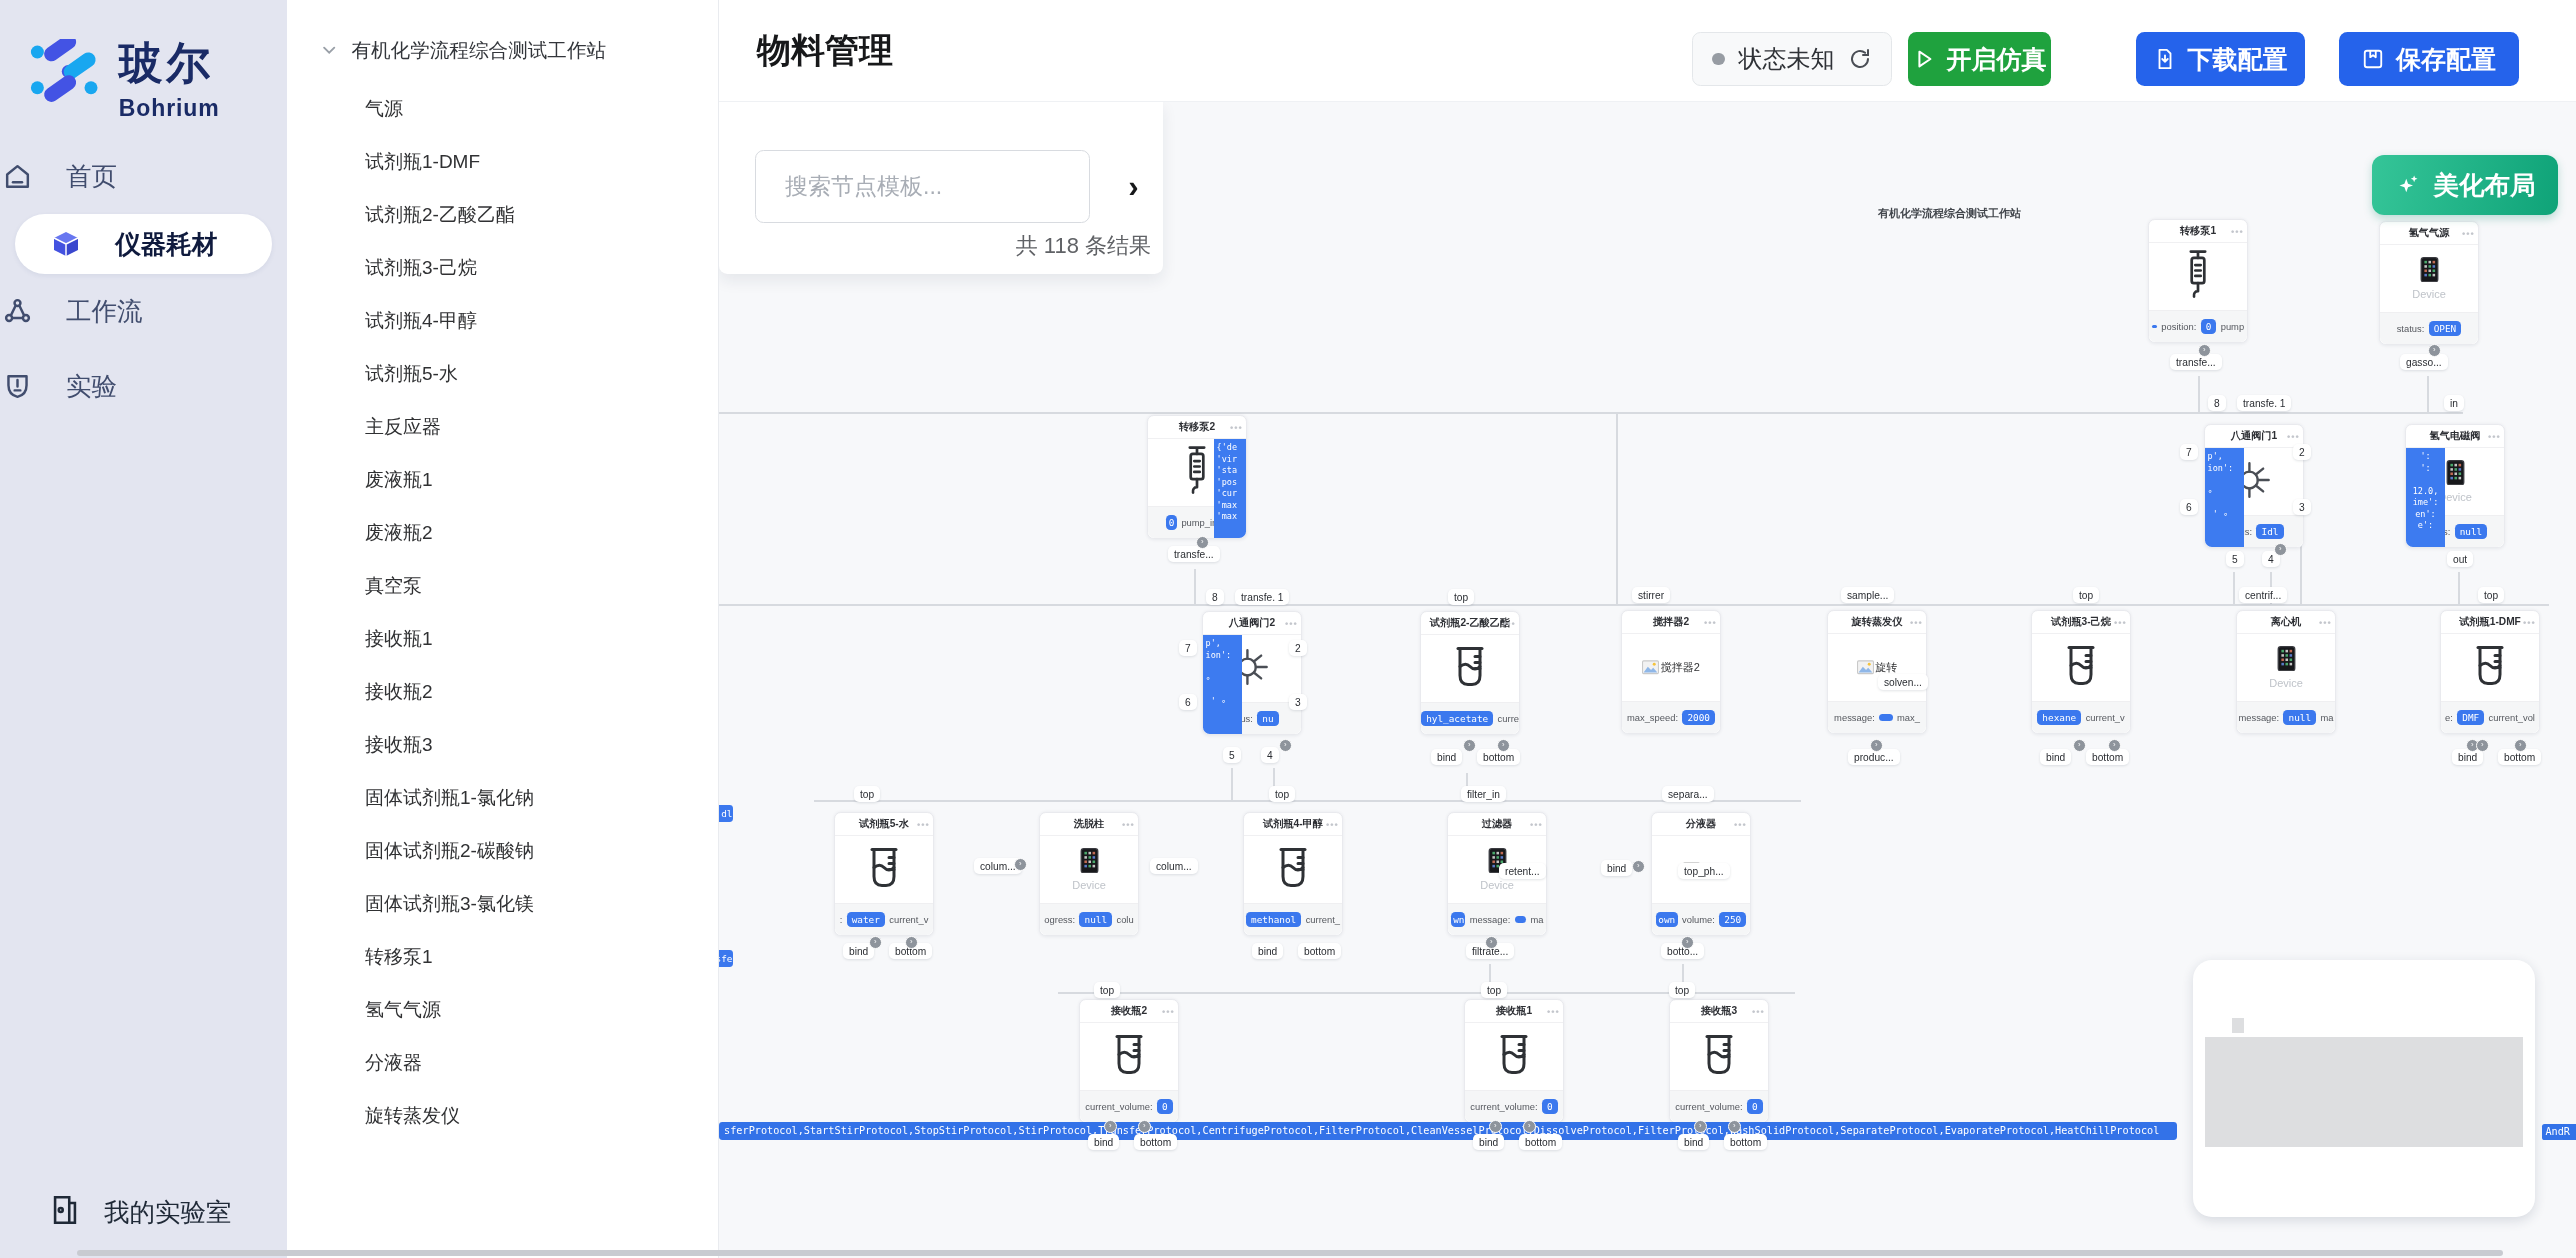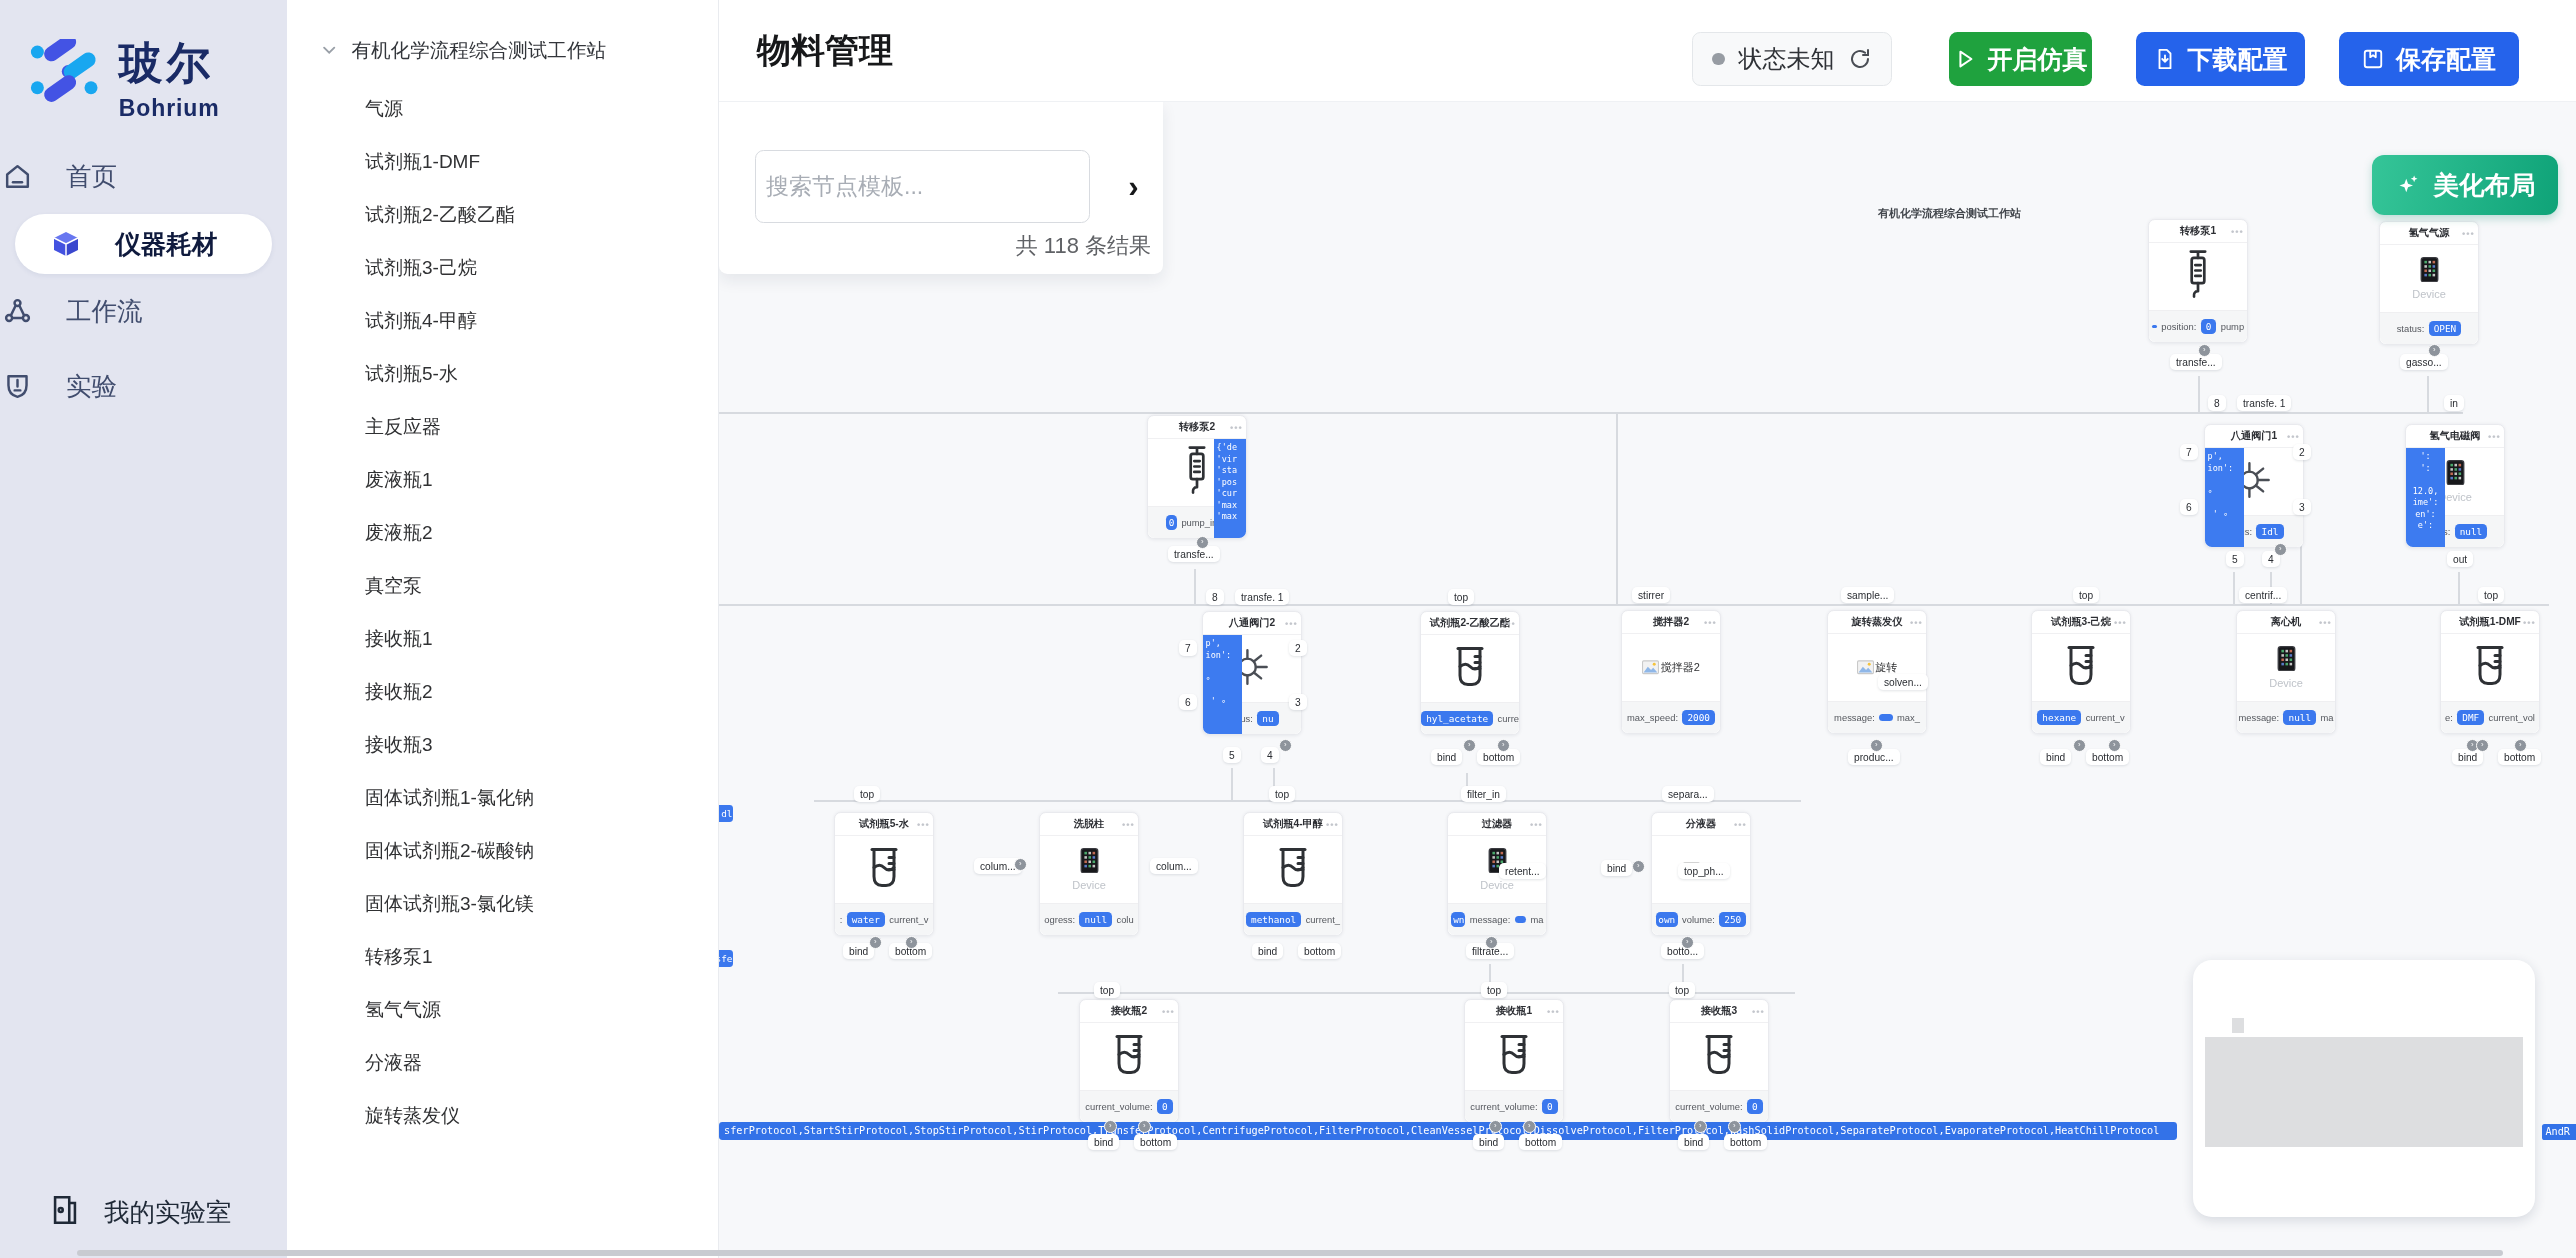--- a/index.html
+++ b/index.html
@@ -35,21 +35,21 @@
   .topbar { position:absolute; left:719px; top:0; width:1857px; height:102px; background:#fff;
             border-bottom:0.9px solid #EFF1F4; z-index:28; }
   .page-title { position:absolute; left:38px; top:50%; transform:translateY(-50%);
                 font-size:34px; font-weight:bold; color:#17181A; }
   .status-pill { position:absolute; left:973px; top:32px; height:54px; min-width:192px; display:flex;
                  align-items:center; gap:13.6px; padding:0 19px; background:#F8F9FA; border:1.7px solid #E4E7EA;
                  border-radius:8.5px; font-size:24px; color:#2F3237; }
   .status-dot { width:12.8px; height:12.8px; border-radius:50%; background:#979CA3; }
   .btn { position:absolute; top:32px; height:54px; display:flex; align-items:center; justify-content:center;
          gap:12px; border-radius:8.5px; color:#fff; font-size:25px; font-weight:bold; cursor:pointer; }
-  .btn-green { left:1230px; width:143px; background:#1FA23E; }
+  .btn-green { left:1189px; width:143px; background:#1FA23E; }
   .btn-blue1 { left:1417px; width:169px; background:#2563EB; }
   .btn-blue2 { left:1620px; width:180px; background:#2563EB; }
 
   
   .canvas { position:absolute; left:719px; top:102px; width:1857px; height:1156px; background:#F7F8FA;
             overflow:hidden; z-index:10; }
   .edge { position:absolute; background:#D7DADF; z-index:1; }
   .group-label { position:absolute; left:1159px; top:104px; font-size:11px; font-weight:600; color:#42464C; z-index:2; }
 
   .node { position:absolute; width:100px; height:124px; background:#fff; border:0.9px solid #E9EAEE;
@@ -85,21 +85,21 @@
   .proto-frag { position:absolute; left:1823px; top:1022px; width:51px; height:16px; background:#3372E8;
                 border-radius:2.6px 0 0 2.6px; color:#fff; font-family:"DejaVu Sans Mono",monospace; font-size:10.2px;
                 line-height:16px; padding-left:3.4px; z-index:16; }
   .edge-frag { position:absolute; left:-8.5px; width:22px; height:17px; background:#3B78EE; border-radius:3.4px;
                color:#fff; font-family:"DejaVu Sans Mono",monospace; font-size:9.4px; line-height:17px;
                text-align:right; overflow:hidden; z-index:6; }
 
   .search-card { position:absolute; left:0; top:0; width:444px; height:172px; background:#fff;
                  border-radius:0 0 8.5px 8.5px; box-shadow:0 6.8px 15.3px rgba(30,40,70,.08); z-index:20; }
   .search-input { position:absolute; left:36px; top:48px; width:335px; height:73px; border:1.7px solid #D8DBE0;
-                  border-radius:8.5px; font-size:23px; color:#303133; padding:0 10px; outline:none; background:#fff; }
+                  border-radius:8.5px; font-size:23px; color:#303133; padding:0 29px; outline:none; background:#fff; }
   .search-input::placeholder { color:#A8ADB5; }
   .search-go { position:absolute; left:393px; top:63px; width:43px; height:43px; display:flex; align-items:center;
                justify-content:center; font-size:31px; font-weight:bold; color:#17181A; cursor:pointer; }
   .search-count { position:absolute; right:12px; top:129px; font-size:22px; color:#606266; }
 
   .beautify { position:absolute; left:1653px; top:53px; width:186px; height:60px; border-radius:12px;
               background:linear-gradient(100deg,#35C598,#0FA378); display:flex; align-items:center;
               justify-content:center; gap:12px; color:#fff; font-size:25.5px; font-weight:bold; cursor:pointer;
               box-shadow:0 3.4px 8.5px rgba(20,140,110,.25); z-index:20; }
 

